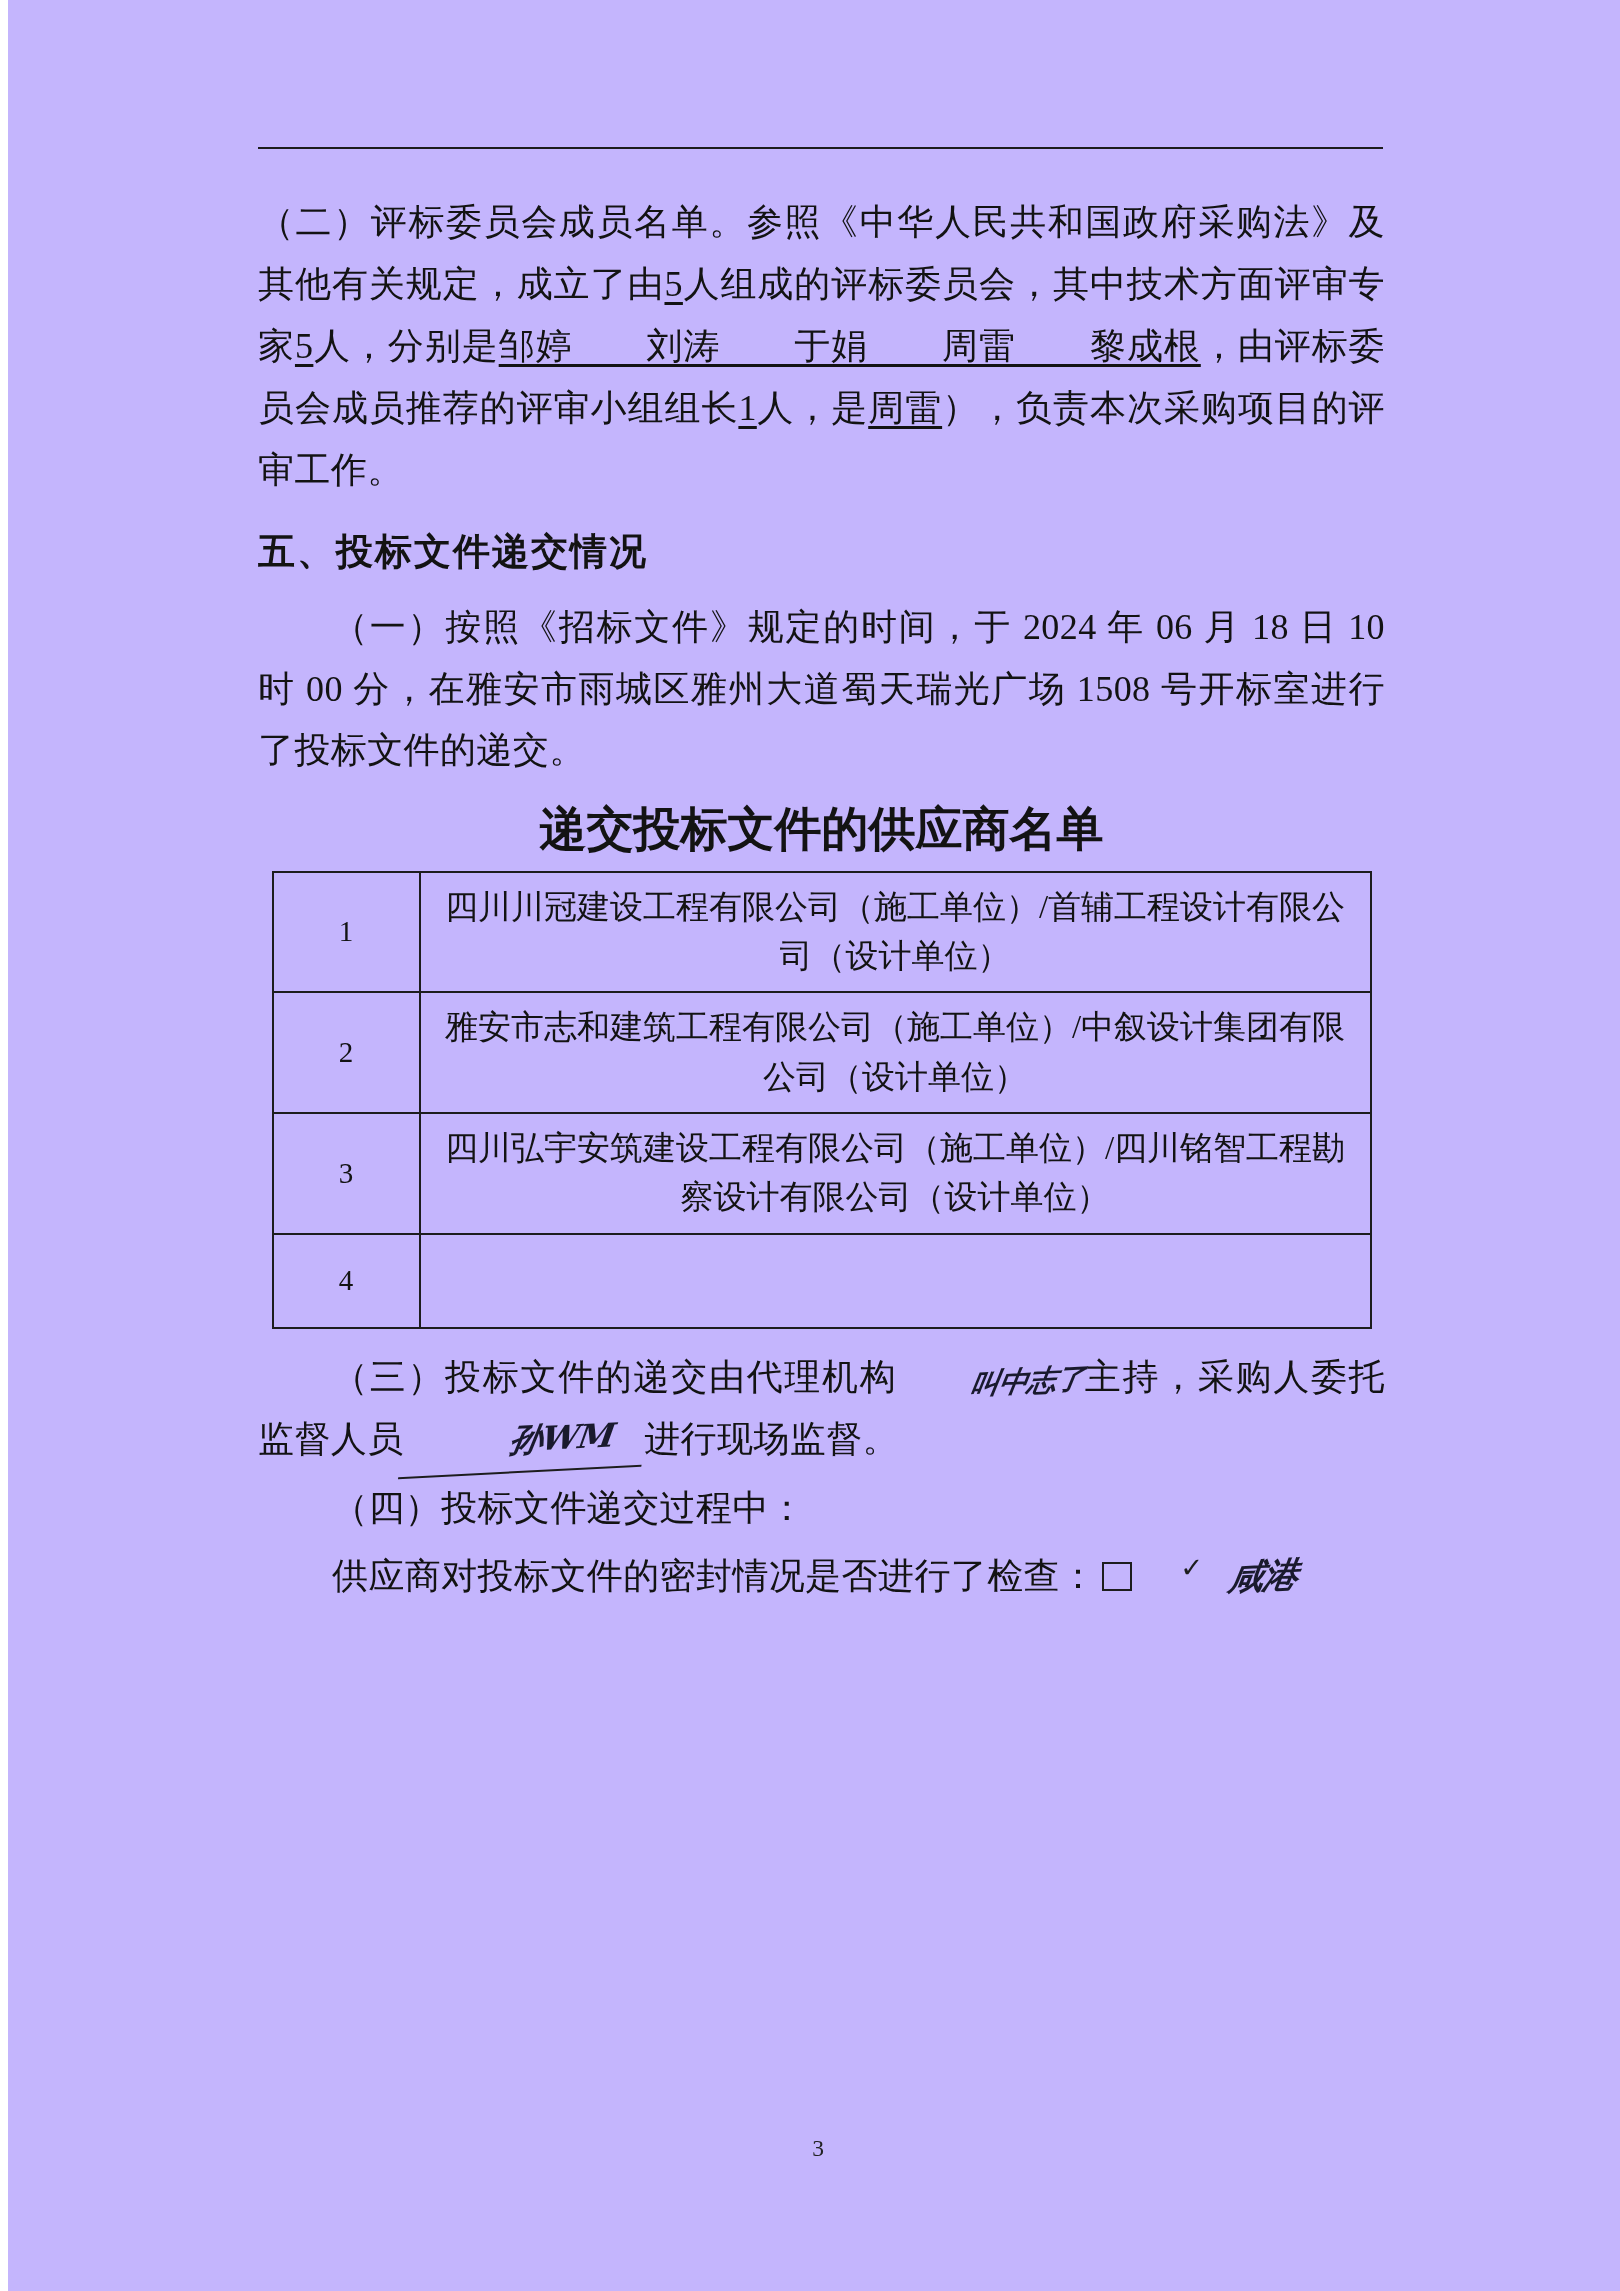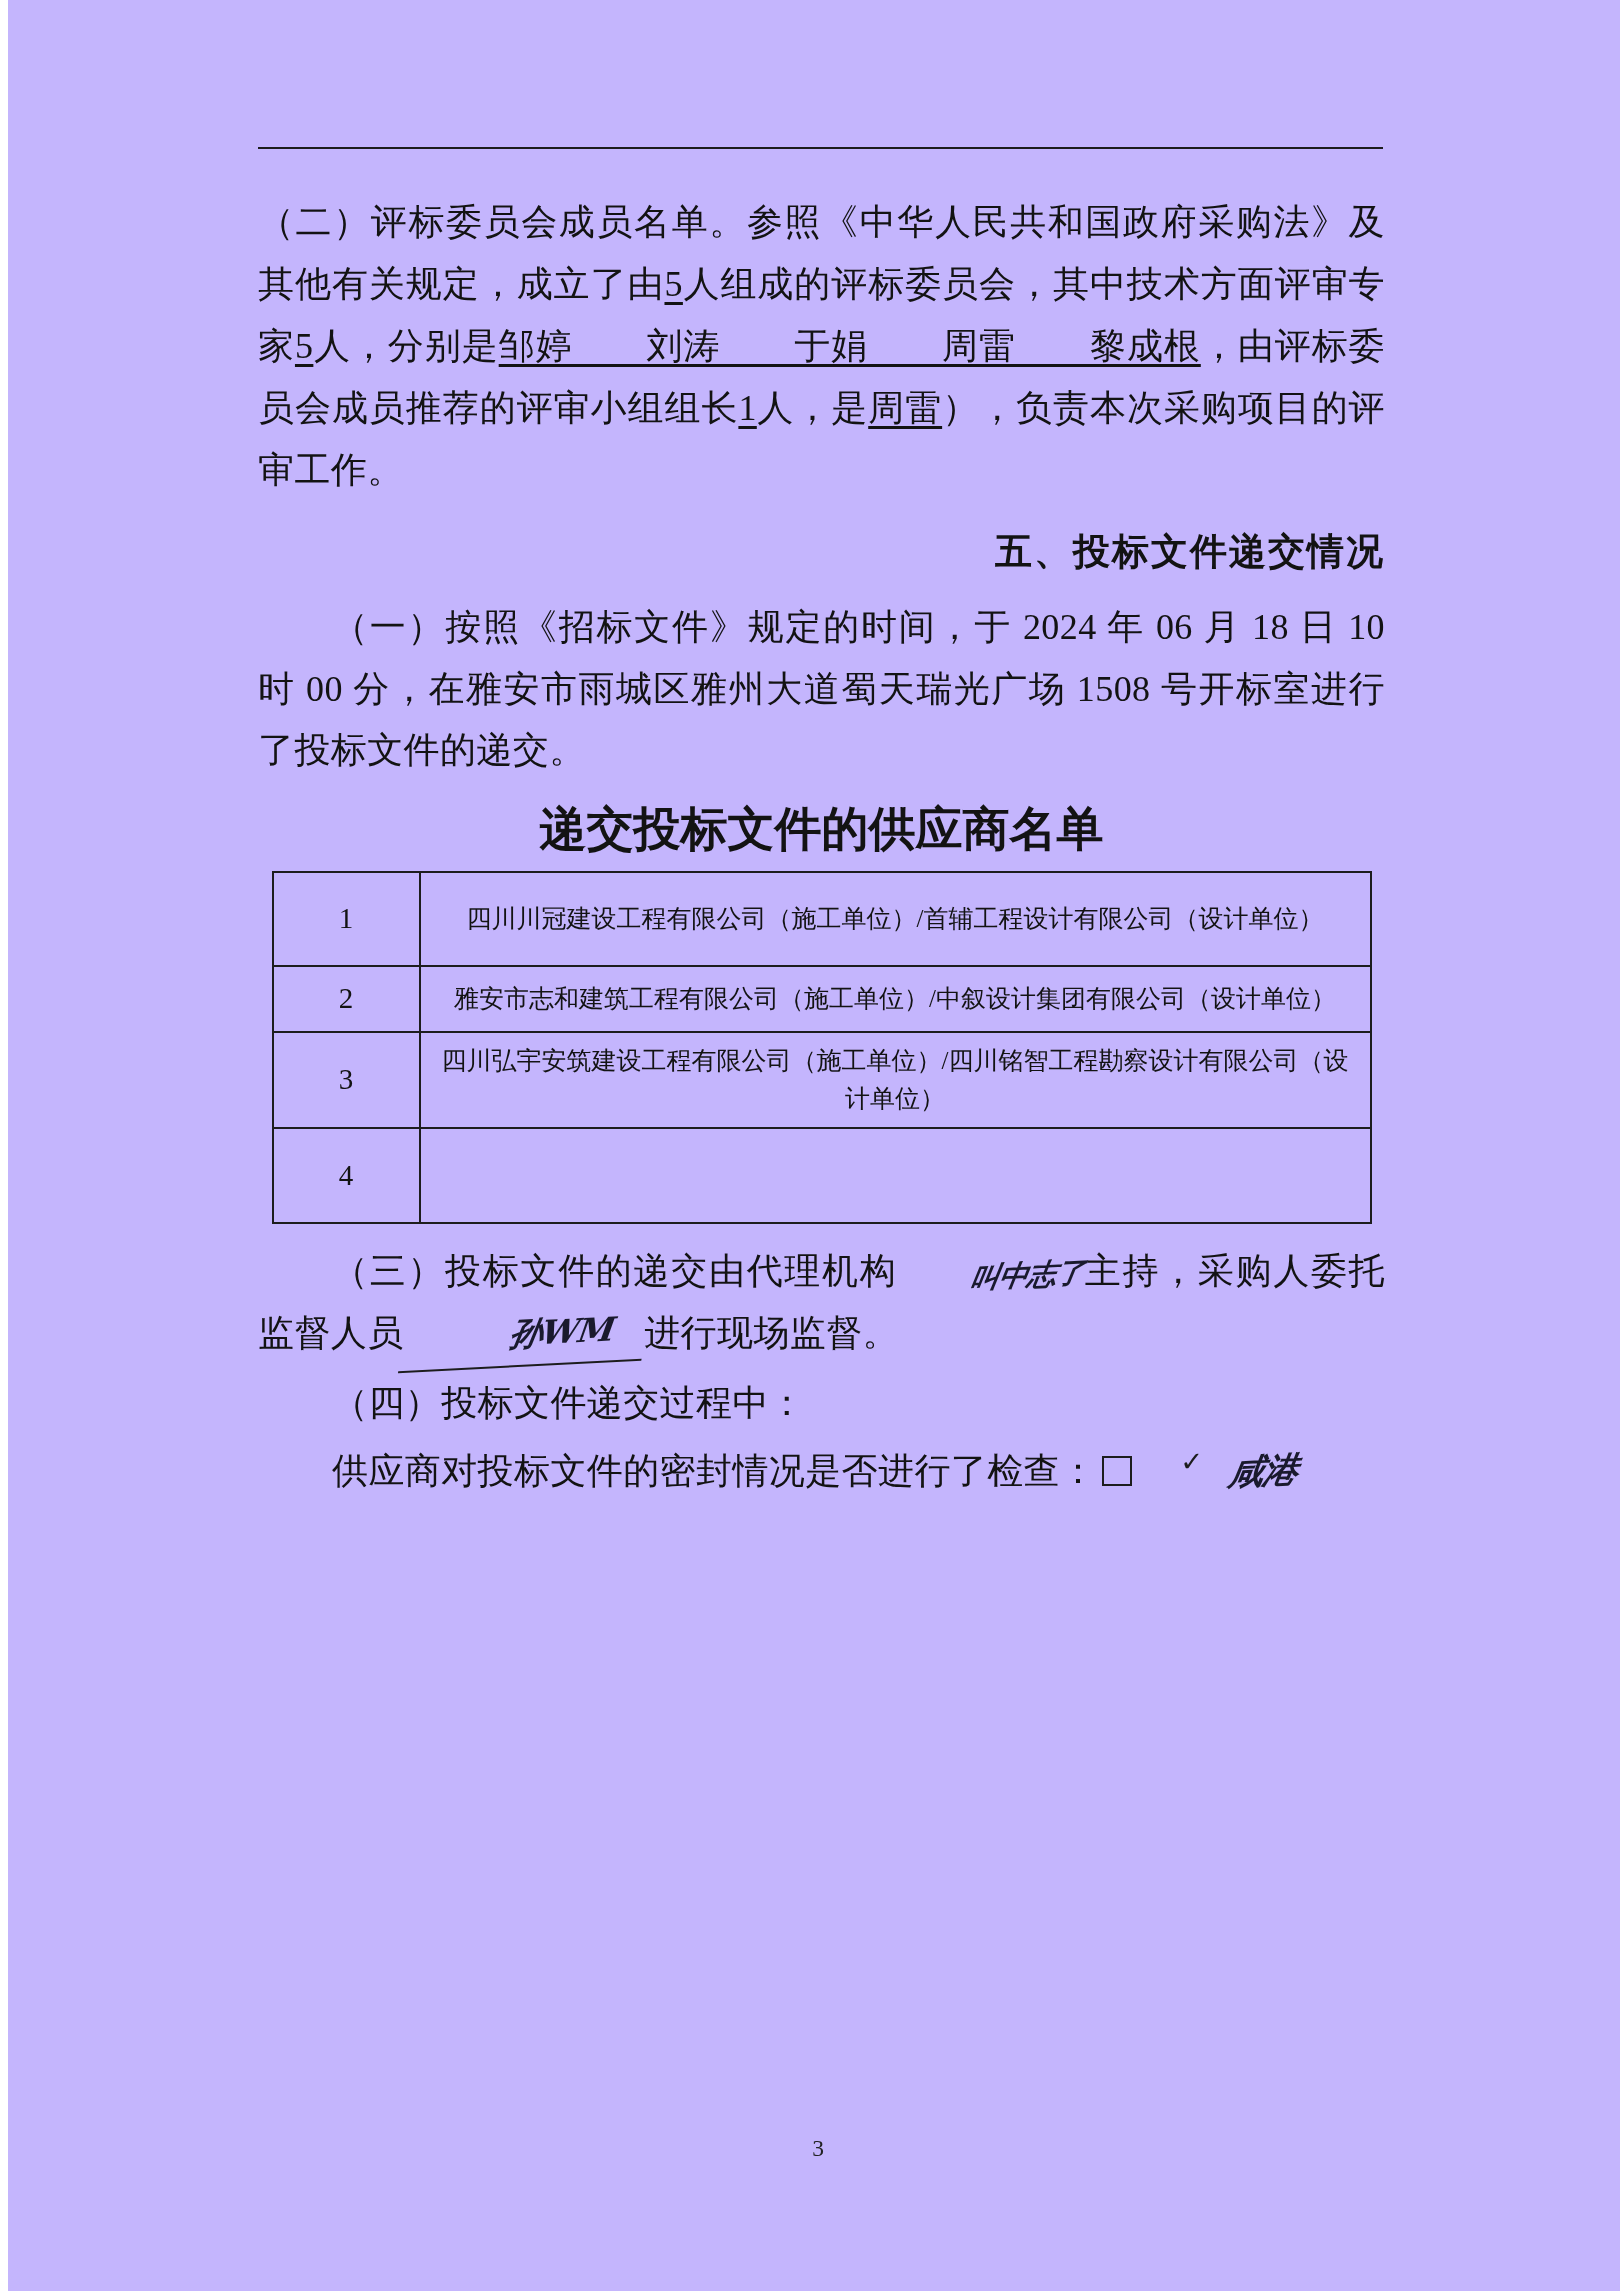--- a/index.html
+++ b/index.html
@@ -45,42 +45,42 @@
     text-indent: 74px;
   }
   .u {
     text-decoration: underline;
     text-underline-offset: 5.9px;
     white-space: pre;
   }
   .heading {
     font-size: 37px;
     font-weight: bold;
-    text-align: right;
+    text-align: left;
     margin: 25.5px 0 19.6px 0;
     letter-spacing: 2px;
     font-family: Liberation Sans, sans-serif;
   }
   .table-title {
     font-size: 47px;
     font-weight: bold;
     text-align: center;
     margin: 15.7px 0 9.8px 0;
     font-family: "Liberation Sans", "DejaVu Sans", sans-serif;
   }
   table.suppliers {
     border-collapse: collapse;
     width: 1100px;
     margin: 0 auto 17.6px auto;
     table-layout: fixed;
   }
   table.suppliers td, table.suppliers th {
     border: 2px solid #1d1d1d;
     padding: 9.8px 11.8px;
-    font-size: 25px;
+    font-size: 33px;
     line-height: 1.5;
     text-align: center;
     vertical-align: middle;
     font-family: "Liberation Serif", "DejaVu Serif", serif;
   }
   table.suppliers th {
     font-size: 31px;
     font-weight: normal;
     padding: 13.7px 11.8px;
   }

